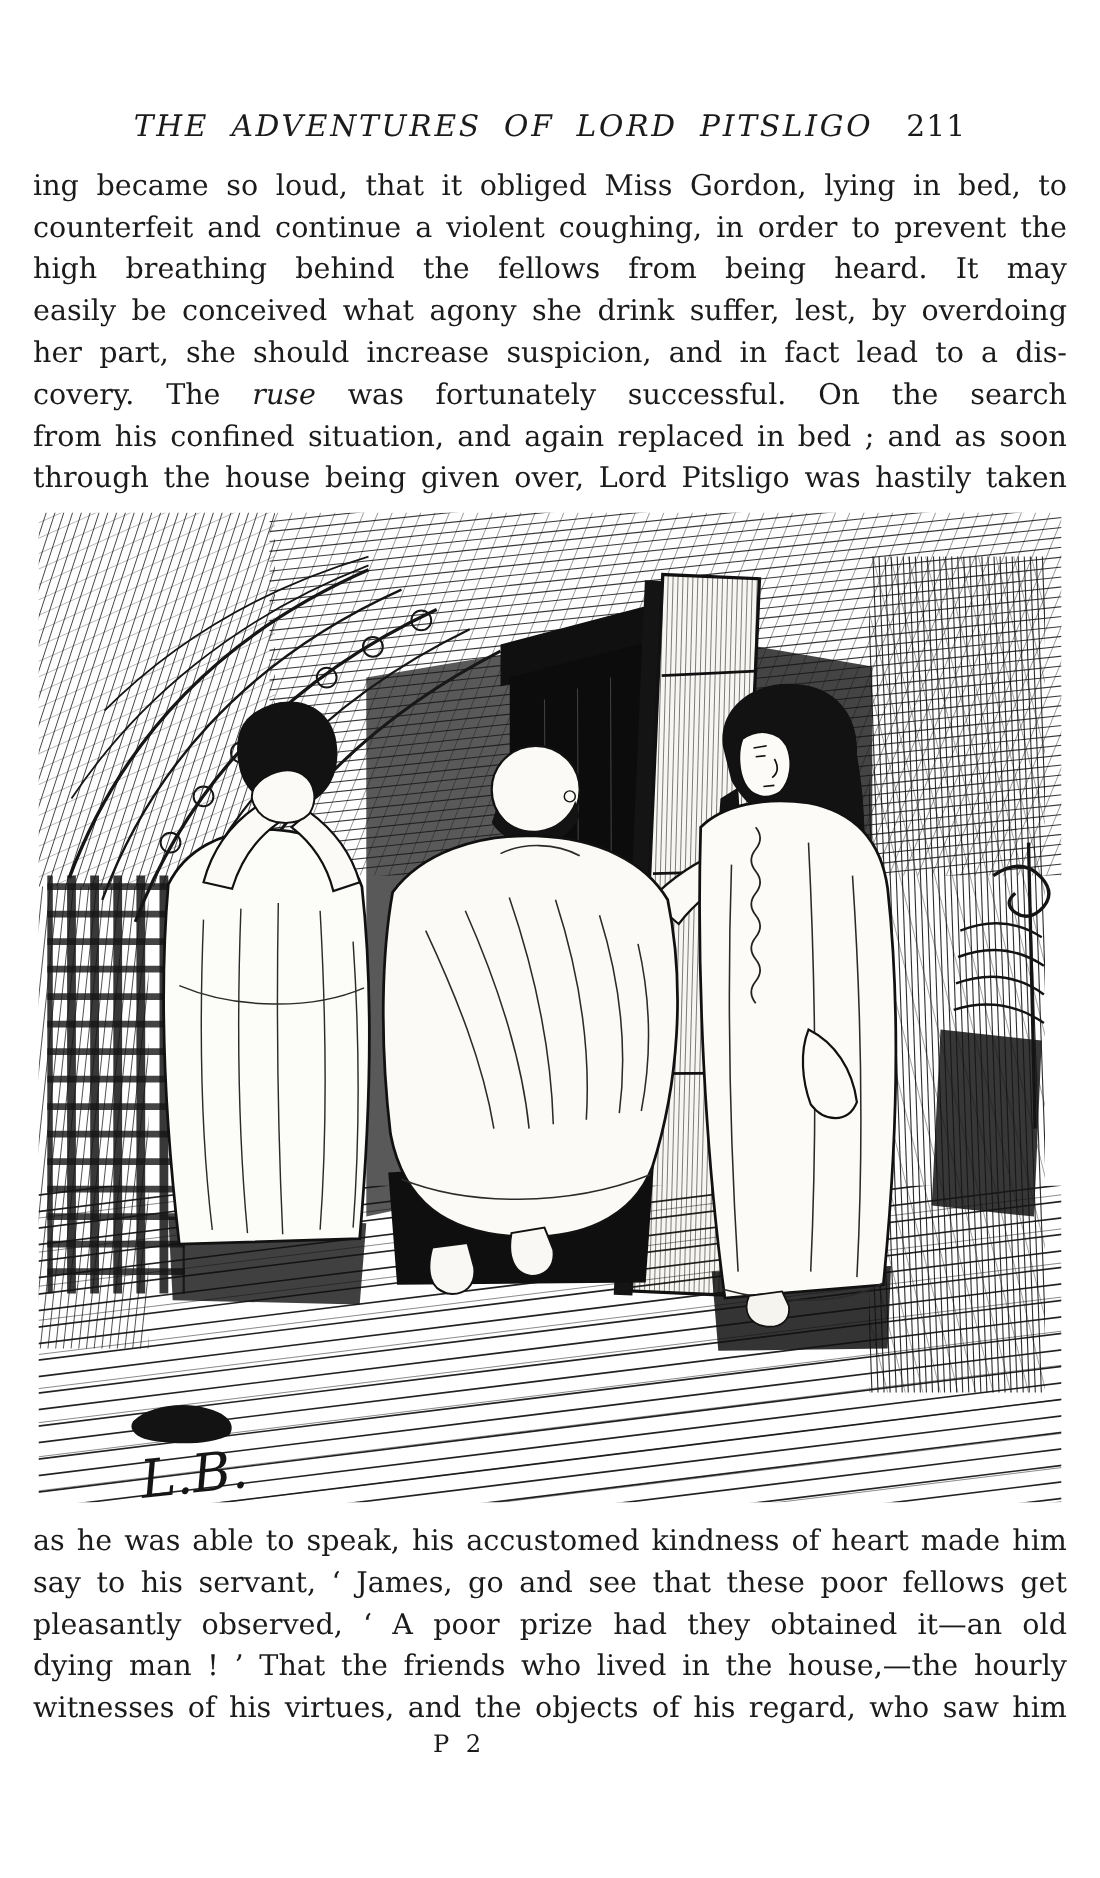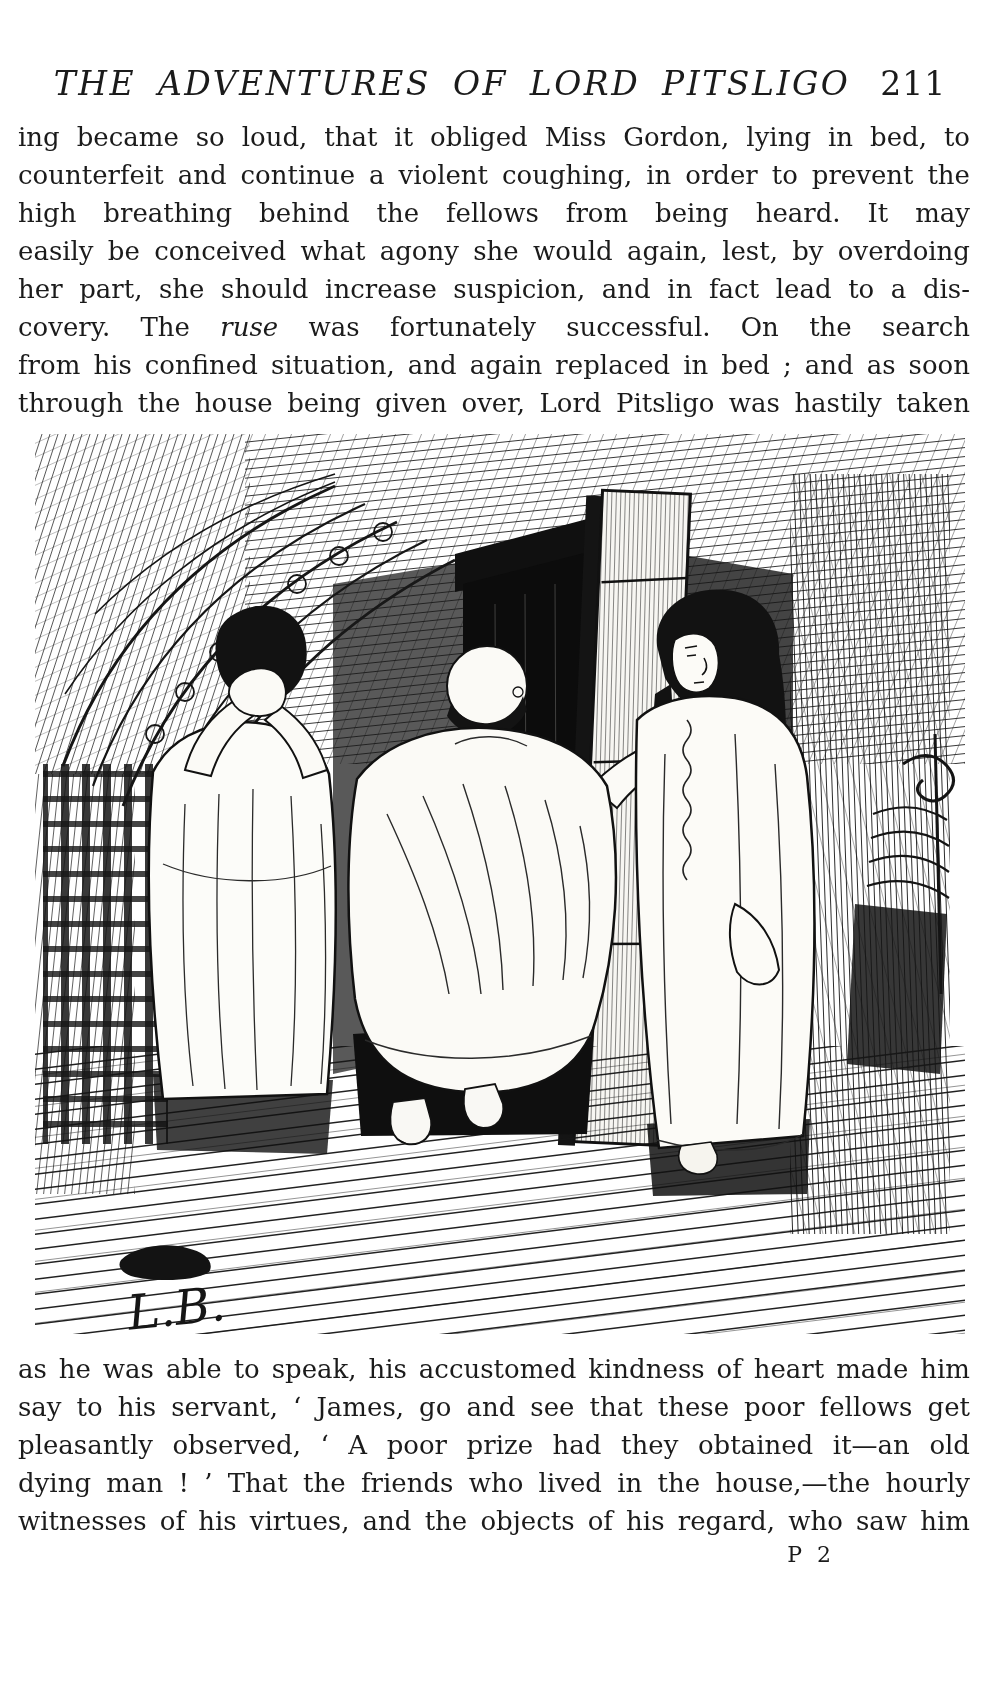--- a/index.html
+++ b/index.html
@@ -6,56 +6,56 @@
   .page{
     position:relative;
     width:1000px;height:1707px;
     margin:0 auto;
     background:#ffffff;
     font-family:"DejaVu Serif","Liberation Serif",serif;
     color:#1b1b1b;
     overflow:hidden;
   }
   .running-header{
-    padding-top:64px;
+    padding-top:96px;
     text-align:center;
     font-style:italic;
-    font-size:33px;
+    font-size:27px;
     letter-spacing:2.5px;
     word-spacing:9px;
     line-height:40px;
     white-space:nowrap;
   }
   .running-header .folio{
     font-style:normal;
     margin-left:30px;
     letter-spacing:1px;
     word-spacing:normal;
   }
   .body-par{
-    margin:14px 30px 0 18px;
+    margin:14px 30px 0 30px;
     font-size:26px;
     line-height:38px;
   }
   .body-par.second{margin-top:16px;}
   .tline{
     text-align:justify;
     -moz-text-align-last:justify;
     text-align-last:justify;
     white-space:normal;
   }
   .illustration-wrap{
     width:930px;
     height:900px;
     margin:12px auto 0 auto;
   }
   .illustration-wrap svg{display:block;}
   .sig-line{
     margin:2px 165px 0 0;
-    text-align:right;
+    text-align:center;
     font-size:22px;
     letter-spacing:4px;
   }
   .mono-text{
     font-family:"DejaVu Serif","Liberation Serif",serif;
     font-style:italic;
   }
 </style>
 </head>
 <body>
@@ -63,21 +63,21 @@
 <div class="page">
 
   <div class="running-header">
     <span>THE ADVENTURES OF LORD PITSLIGO</span><span class="folio">211</span>
   </div>
 
   <div class="body-par">
       <div class="tline">ing became so loud, that it obliged Miss Gordon, lying in bed, to</div>
       <div class="tline">counterfeit and continue a violent coughing, in order to prevent the</div>
       <div class="tline">high breathing behind the fellows from being heard. It may</div>
-      <div class="tline">easily be conceived what agony she would again, lest, by overdoing</div>
+      <div class="tline">easily be conceived what agony she drink suffer, lest, by overdoing</div>
       <div class="tline">her part, she should increase suspicion, and in fact lead to a dis-</div>
       <div class="tline">covery. The <i>ruse</i> was fortunately successful. On the search</div>
       <div class="tline">from his confined situation, and again replaced in bed ; and as soon</div>
       <div class="tline">through the house being given over, Lord Pitsligo was hastily taken</div>
     </div>
 
   <div class="illustration-wrap">
     <svg width="930" height="900" viewBox="0 0 930 900" xmlns="http://www.w3.org/2000/svg">
 
       <svg x="210" y="0" width="720" height="330">

